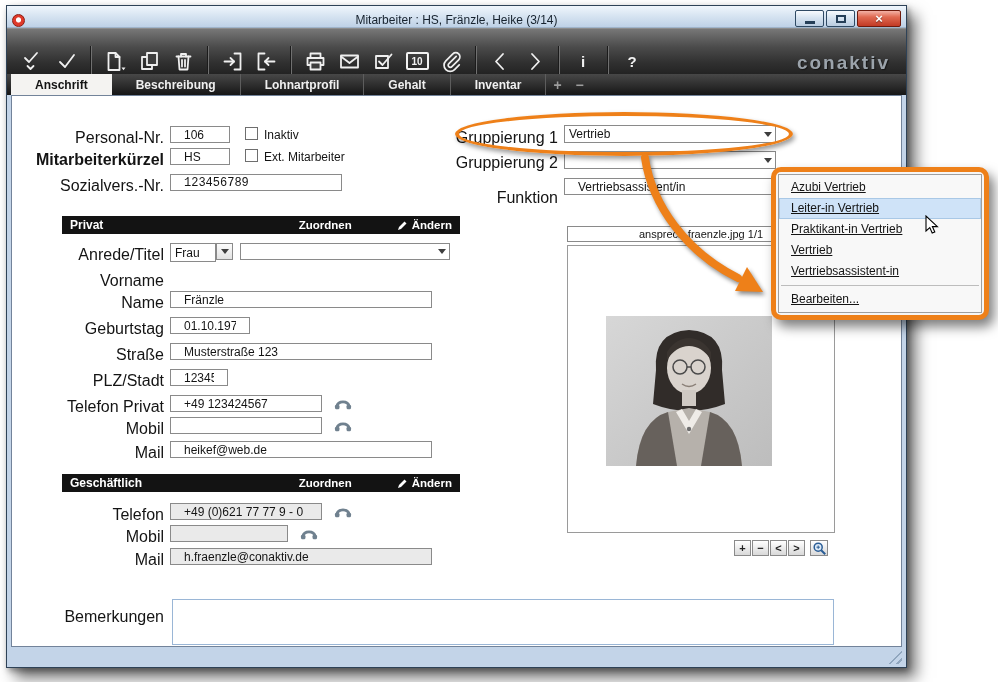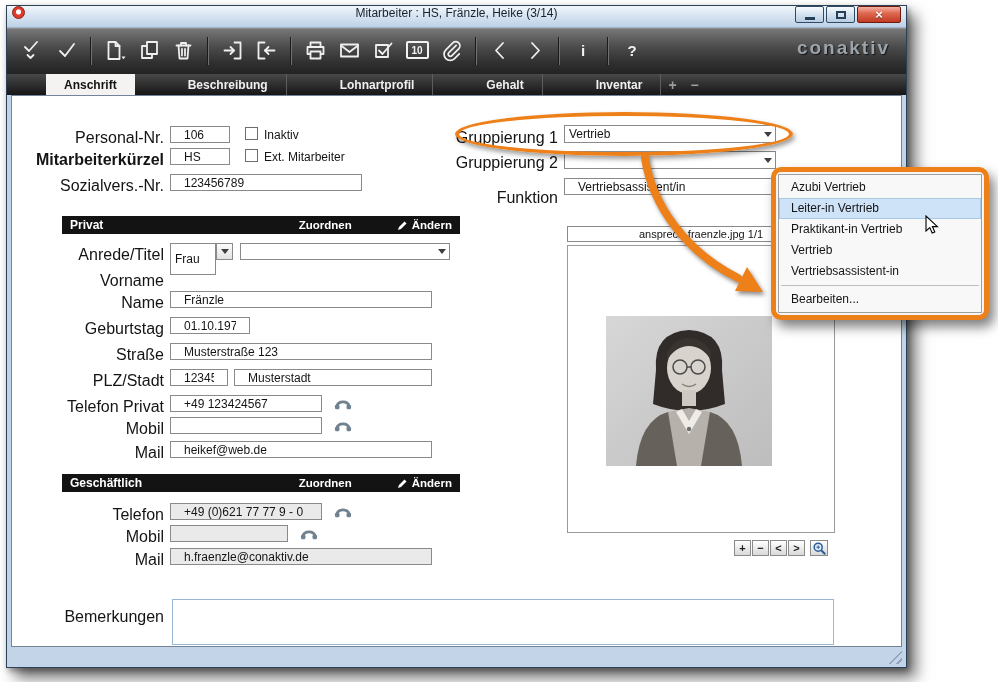--- a/index.html
+++ b/index.html
@@ -5,52 +5,52 @@
   * { box-sizing: border-box; margin: 0; padding: 0; }
   body { font-family: "Liberation Sans", sans-serif; background: #fff; }
   .stage { position: relative; width: 998px; height: 682px; background: #fff; overflow: hidden; }
 
   
   .window { position: absolute; left: 6px; top: 5px; width: 901px; height: 663px;
             background: #c3d4e8; border: 1px solid #2e4257;
             box-shadow: 9px 10px 14px rgba(0,0,0,.55), 2px 3px 6px rgba(0,0,0,.35); }
   .titlebar { position: absolute; left: 0; top: 0; right: 0; height: 22px;
               background: linear-gradient(#f0f6fc, #d8e5f2 45%, #bed1e6);
-              border-bottom: 1px solid #9fb4ca; display: flex; align-items: flex-start; padding: 0 5px; }
+              border-bottom: 1px solid #9fb4ca; display: flex; align-items: flex-end; padding: 0 5px; }
   .app-icon { width: 13px; height: 13px; border-radius: 50%;
               background: radial-gradient(circle at 50% 45%, #fff 0 2.2px, #df3a2b 3px 100%);
               border: 1px solid #8c1d12; }
   .title-text { position: absolute; left: 0; right: 0; text-align: center; font-size: 12px; color: #16222e; }
   .win-btns { margin-left: auto; display: flex; gap: 2px; position: relative; z-index: 2; }
   .win-btn { width: 29px; height: 17px; border: 1px solid #2f4a64; border-radius: 2px;
              background: linear-gradient(#f8fbfe, #d7e4f1 45%, #b9cce0);
              display: flex; align-items: center; justify-content: center; }
   .win-btn.close { width: 44px; background: linear-gradient(#f3b2a6, #e06a52 40%, #c23a24); border-color: #6e1a0c; }
   .min-glyph { width: 10px; height: 3px; background: #253f58; margin-top: 8px; }
   .max-glyph { width: 10px; height: 8px; border: 2px solid #253f58; }
   .close-glyph { color: #fff; font-weight: bold; font-size: 13px; line-height: 1; text-shadow: 0 1px 1px rgba(0,0,0,.45); }
 
   
   .toolbar { position: absolute; left: 0; top: 22px; right: 0; height: 46px;
              background: linear-gradient(#777, #4b4b4b 40%, #303030 75%, #232323);
-             border-top: 1px solid #8d8d8d; display: flex; align-items: flex-start; gap: 8px; padding: 8px 12px; }
+             border-top: 1px solid #8d8d8d; display: flex; align-items: flex-end; gap: 8px; padding: 0 12px; }
   .tbtn { width: 26px; height: 26px; display: flex; align-items: center; justify-content: center; flex: none; }
   .ticon { stroke: #efefef; fill: none; stroke-width: 1.8; stroke-linecap: round; stroke-linejoin: round; }
   .tb-sep { width: 1px; height: 28px; background: #1b1b1b; box-shadow: 1px 0 0 #707070; margin: 0 3px; flex: none; }
   .tb-text { color: #f2f2f2; font-weight: bold; font-size: 15px; }
   .ten-box { min-width: 23px; height: 18px; border: 2px solid #f2f2f2; border-radius: 2px; color: #f2f2f2;
              font-size: 10px; font-weight: bold; display: flex; align-items: center; justify-content: center; }
   .logo { margin-left: auto; color: #9ba3ab; font-size: 19px; font-weight: bold; letter-spacing: 2px;
           text-shadow: 1px 1px 1px #161616; margin-right: 4px; }
 
   
   .tabbar { position: absolute; left: 0; top: 68px; right: 0; height: 21px;
             background: linear-gradient(#484848, #161616); display: flex; align-items: stretch; padding-left: 4px; }
-  .tab { padding: 0 18px; display: flex; align-items: center; font-size: 12px; font-weight: bold;
-         color: #f0f0f0; border-right: 1px solid #5d5d5d; margin-left: 35px; }
+  .tab { padding: 0 24px; display: flex; align-items: center; font-size: 12px; font-weight: bold;
+         color: #f0f0f0; border-right: 1px solid #5d5d5d; }
   .tab.active { background: #f4f3f1; color: #131313; border-right: none; }
   .tab-op { color: #9d9d9d; font-weight: bold; padding: 0 7px; display: flex; align-items: center; font-size: 14px; }
 
   
   .client { position: absolute; left: 4px; top: 89px; width: 891px; height: 552px;
             background: #fff; border: 1px solid #72839a; overflow: hidden; }
   .lbl { position: absolute; font-size: 16px; color: #141414; text-align: right; white-space: nowrap; }
   .lbl.b { font-weight: bold; }
   .inp { position: absolute; height: 17px; border: 1px solid #8a8a8a; background: #fff;
          font: 12px "Liberation Sans", sans-serif; color: #141414; padding: 0 13px; }
@@ -81,21 +81,21 @@
           clip-path: polygon(100% 0, 100% 100%, 0 100%); }
 
   
   .ann-ellipse { position: absolute; left: 455px; top: 112px; width: 338px; height: 44px;
                  border: 4px solid #ee8019; border-radius: 50%;
                  box-shadow: 2px 3px 5px rgba(0,0,0,.4); pointer-events: none; }
   .ann-menu { position: absolute; left: 771px; top: 167px; width: 218px;
               border: 5px solid #ee8019; border-radius: 10px; background: #f6f6f6;
               box-shadow: 5px 7px 12px rgba(0,0,0,.5); padding: 2px; }
   .menu { background: #f8f8f8; border: 1px solid #9f9f9f; padding: 2px 0; }
-  .mi { height: 21px; line-height: 21px; padding: 0 12px; font-size: 12px; color: #141414; }
+  .mi { height: 21px; line-height: 21px; padding: 0 12px; font-size: 12px; color: #141414; text-decoration: underline; }
   .mi.sel { background: #cfe3f8; outline: 1px solid #a9c8e6; outline-offset: -1px; }
   .msep { height: 1px; background: #bdbdbd; margin: 3px 2px; }
   .arrow-svg { position: absolute; pointer-events: none; filter: drop-shadow(2px 3px 2px rgba(0,0,0,.45)); }
   .cursor-svg { position: absolute; pointer-events: none; }
 </style>
 </head>
 <body>
 
 <div class="stage">
 
@@ -232,21 +232,21 @@
       <input class="inp" style="left: 158px; top: 30px; width: 60px;" value="106">
       <div class="cb" style="left:233px;top:31px"></div>
       <div class="cblbl" style="left:252px;top:32px">Inaktiv</div>
 
       <div class="lbl b" style="left:0;top:55px;width:152px">Mitarbeiterkürzel</div>
       <input class="inp" style="left: 158px; top: 52px; width: 60px;" value="HS">
       <div class="cb" style="left:233px;top:53px"></div>
       <div class="cblbl" style="left:252px;top:54px">Ext. Mitarbeiter</div>
 
       <div class="lbl" style="left:0;top:81px;width:152px">Sozialvers.-Nr.</div>
-      <input class="inp" style="left: 158px; top: 78px; width: 192px;" value="123456789">
+      <input class="inp" style="left: 158px; top: 78px; width: 172px; font-family: Liberation Mono, monospace;" value="123456789">
 
       <div class="lbl" style="left:420px;top:33px;width:126px">Gruppierung 1</div>
       <div class="combo" style="left:552px;top:29px;width:212px">
         <span>Vertrieb</span>
         <span class="tri"></span>
       </div>
       <div class="lbl" style="left:420px;top:58px;width:126px">Gruppierung 2</div>
       <div class="combo" style="left:552px;top:55px;width:212px">
         <span></span>
         <span class="tri"></span>
@@ -261,21 +261,21 @@
           <span class="sec-link">
             <svg width="11" height="11" viewBox="0 0 11 11">
                 <path d="M1 10l1-3 5.5-5.5 2 2L4 9z" fill="#fff"></path>
               </svg>
             <span>Ändern</span>
           </span>
         </span>
       </div>
 
       <div class="lbl" style="left:0;top:150px;width:152px">Anrede/Titel</div>
-      <div class="combo" style="left:158px;top:147px;width:46px;height:32px">
+      <div class="combo" style="left:158px;top:147px;width:46px;height:19px">
         <span>Frau</span>
       </div>
       <div class="chevbtn" style="left:204px;top:147px">
           <span class="tri" style="margin:0"></span>
         </div>
       <div class="combo" style="left:228px;top:147px;width:210px;height:17px">
         <span></span>
         <span class="tri"></span>
       </div>
 
@@ -285,21 +285,20 @@
       <input class="inp" style="left: 158px; top: 195px; width: 262px;" value="Fränzle">
 
       <div class="lbl" style="left:0;top:224px;width:152px">Geburtstag</div>
       <input class="inp" style="left: 158px; top: 221px; width: 80px;" value="01.10.1979">
 
       <div class="lbl" style="left:0;top:250px;width:152px">Straße</div>
       <input class="inp" style="left: 158px; top: 247px; width: 262px;" value="Musterstraße 123">
 
       <div class="lbl" style="left:0;top:276px;width:152px">PLZ/Stadt</div>
       <input class="inp" style="left: 158px; top: 273px; width: 58px;" value="12345">
-      <input class="inp" style="left: 222px; top: 273px; width: 198px;" value="Musterstadt">
 
       <div class="lbl" style="left:0;top:302px;width:152px">Telefon Privat</div>
       <input class="inp" style="left: 158px; top: 299px; width: 152px;" value="+49 123424567">
       <span class="phone-btn" style="left:322px;top:300px">
         <svg width="18" height="15" viewBox="0 0 16 14">
           <path d="M2 10 C3.5 4, 12.5 4, 14 10" stroke="#70818f" stroke-width="2.6" fill="none" stroke-linecap="round"></path>
           <rect x="0.5" y="8.5" width="4.2" height="3.8" rx="1" fill="#70818f"></rect>
             <rect x="11.3" y="8.5" width="4.2" height="3.8" rx="1" fill="#70818f"></rect>
           </svg>
       </span>

